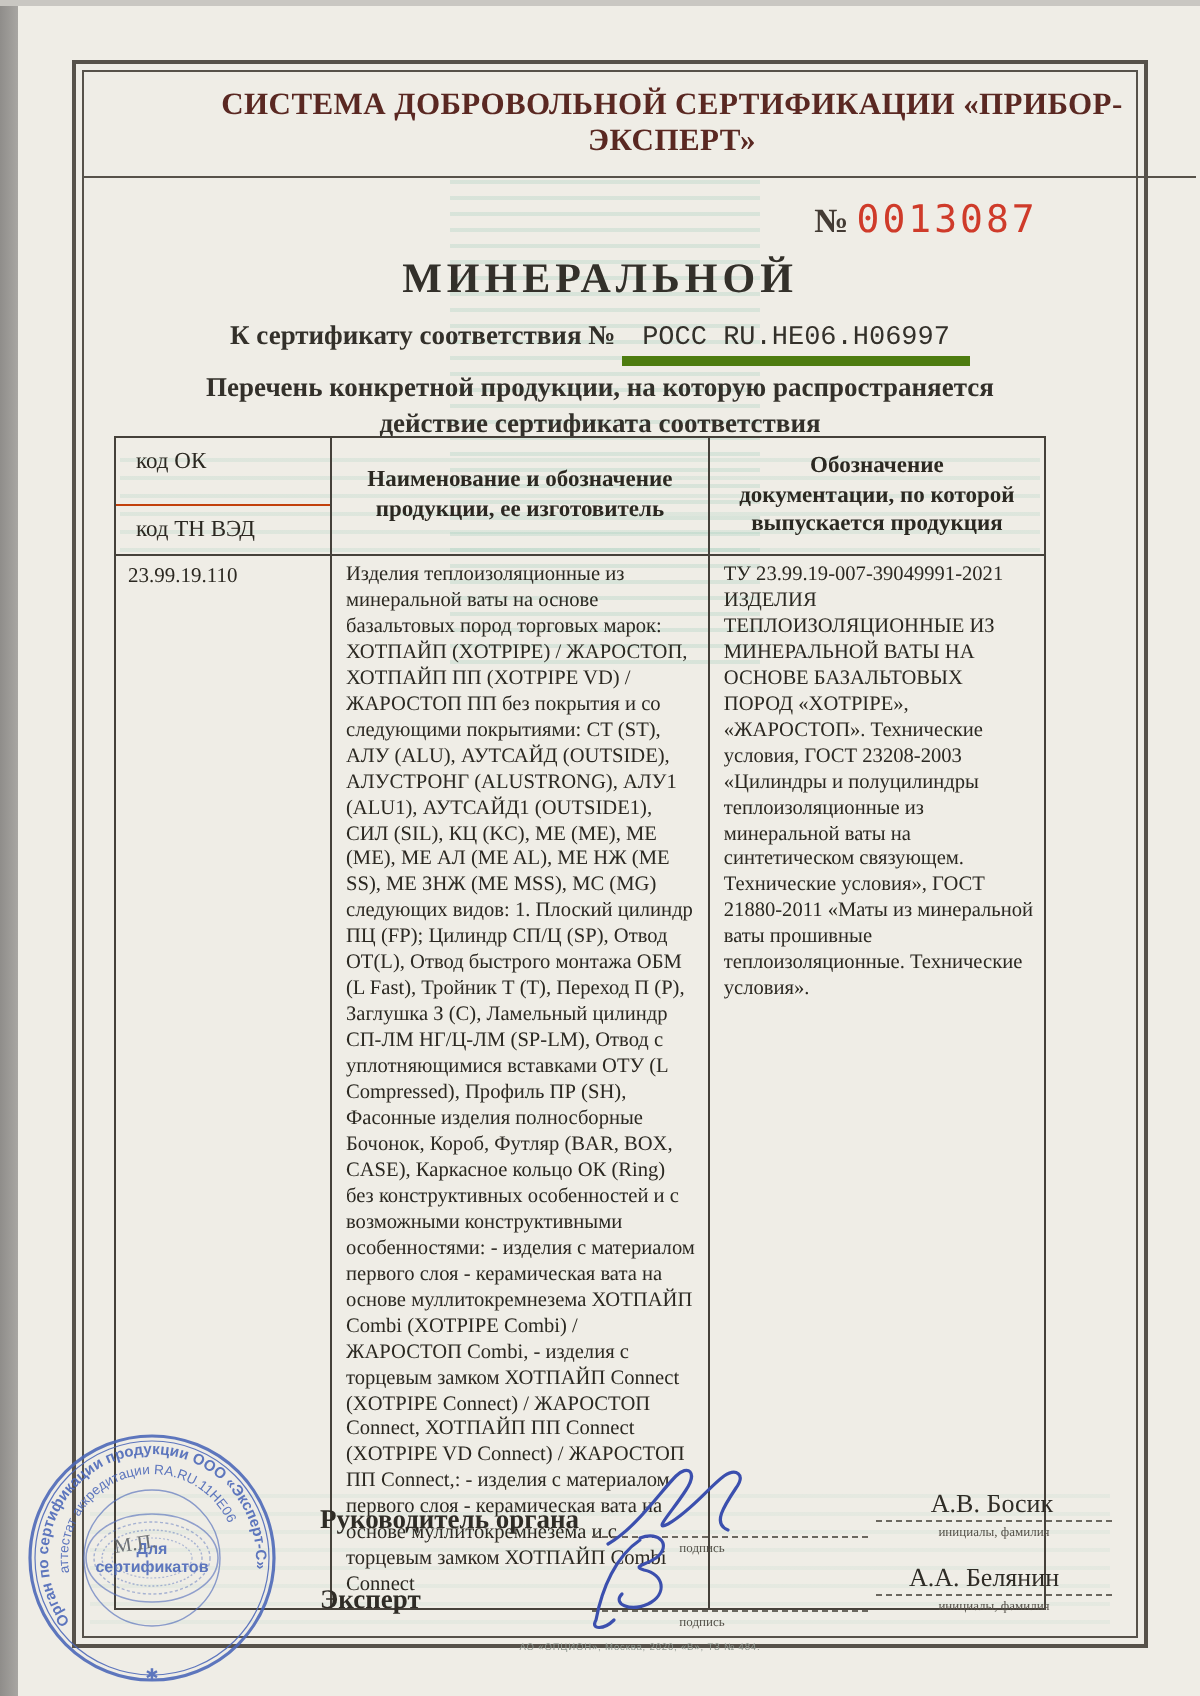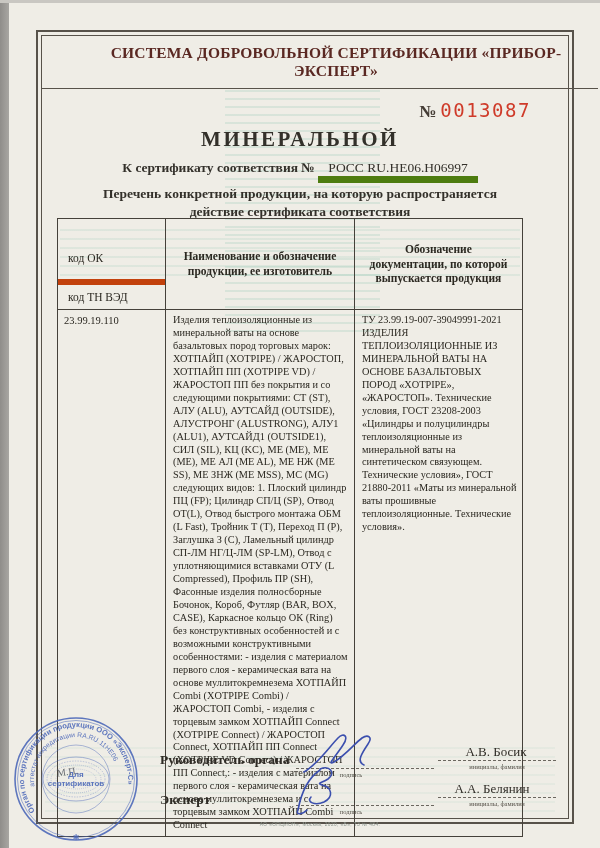--- a/index.html
+++ b/index.html
@@ -18,28 +18,28 @@
   
   .wm{position:absolute;pointer-events:none;}
   .wm1{left:225px;top:88px;width:155px;height:244px;background:repeating-linear-gradient(0deg,rgba(96,178,152,0.16) 0 2px,transparent 2px 8px);}
   .wm2{left:60px;top:222px;width:460px;height:54px;background:repeating-linear-gradient(0deg,rgba(96,178,152,0.12) 0 2px,transparent 2px 9px);}
   .wm3{left:45px;top:742px;width:510px;height:70px;background:repeating-linear-gradient(0deg,rgba(96,178,152,0.07) 0 2px,transparent 2px 9px);}
 
   .header-band{position:absolute;left:41px;top:35px;width:524px;height:53px;border-bottom:1.5px solid #57524a;text-align:center;padding-left:33px;}
   .header-line1{margin-top:9px;font-weight:bold;font-size:15.5px;color:#5a2822;letter-spacing:0.2px;}
   .header-line2{margin-top:3px;font-weight:bold;font-size:15px;color:#5a2822;}
 
-  .doc-number{position:absolute;left:400px;top:99px;width:150px;text-align:center;white-space:nowrap;}
+  .doc-number{position:absolute;left:388px;top:99px;width:150px;text-align:center;white-space:nowrap;}
   .doc-number .no{font-size:17px;font-weight:bold;color:#443c35;}
   .doc-number .digits{font-family:"DejaVu Sans Mono",monospace;font-size:19px;color:#cf3b2a;letter-spacing:1.5px;}
 
   .title{position:absolute;left:100px;top:127px;width:400px;text-align:center;font-size:21px;font-weight:bold;letter-spacing:2.5px;color:#33302a;}
 
   .cert-line{position:absolute;left:60px;top:160px;width:480px;text-align:center;font-size:13.5px;font-weight:bold;color:#33302a;}
-  .cert-line .cert-value{font-weight:normal;border-bottom:7px solid #4d7c0f;padding:0 10px 1px 10px;}
+  .cert-line .cert-value{font-weight:normal;border-bottom:5px solid #4d7c0f;padding:0 10px 1px 10px;font-family:Liberation Mono, monospace;}
 
   .subtitle{position:absolute;left:90px;top:185px;width:420px;text-align:center;font-size:13.5px;font-weight:bold;line-height:1.35;color:#33302a;}
 
   
   .cert-table{position:absolute;left:57px;top:218px;width:466px;border:1px solid #45413a;border-collapse:collapse;}
   .cert-table td{border:1px solid #45413a;vertical-align:top;}
   .cell-code-head{width:93px;font-size:11.5px;padding:6px 4px 4px 10px;}
   .cell-head{font-size:11.5px;font-weight:bold;text-align:center;vertical-align:middle !important;padding:4px 10px;line-height:1.3;}
   .col2{width:208px;}
   .col3{width:163px;}
@@ -88,21 +88,21 @@
   <span>К сертификату соответствия №</span>
   <span class="cert-value">РОСС RU.НЕ06.Н06997</span>
 </div>
 
 <div class="subtitle">Перечень конкретной продукции,  на которую распространяется действие сертификата соответствия</div>
 
 <table class="cert-table">
   <tbody>
       <tr>
     <td style="padding:0;border-bottom:none;">
-      <div class="cell-code-head" style="border-bottom:6px solid #c2410c;height:23px;margin-top:27px;">код ОК</div>
+      <div class="cell-code-head" style="border-bottom:1px solid #c2410c;height:23px;">код ОК</div>
       <div class="cell-code-head" style="height:14px;">код ТН ВЭД</div>
     </td>
     <td class="cell-head col2">Наименование и обозначение продукции, ее изготовитель</td>
     <td class="cell-head col3">Обозначение документации, по которой выпускается продукция</td>
   </tr>
   <tr class="row-data">
     <td class="cell-code">23.99.19.110</td>
     <td class="cell-body col2">Изделия теплоизоляционные из минеральной ваты на основе базальтовых пород торговых марок: ХОТПАЙП (XOTPIPE) / ЖАРОСТОП, ХОТПАЙП ПП (XOTPIPE VD) / ЖАРОСТОП ПП без покрытия и со следующими покрытиями: СТ (ST), АЛУ (ALU), АУТСАЙД (OUTSIDE), АЛУСТРОНГ (ALUSTRONG), АЛУ1 (ALU1), АУТСАЙД1 (OUTSIDE1), СИЛ (SIL), КЦ (KC), МЕ (ME), МЕ (ME), МЕ АЛ (ME AL), МЕ НЖ (ME SS), МЕ ЗНЖ (ME MSS), МС (MG) следующих видов: 1. Плоский цилиндр ПЦ (FP); Цилиндр СП/Ц (SP), Отвод ОТ(L), Отвод быстрого монтажа ОБМ (L Fast), Тройник Т (Т), Переход П (Р), Заглушка З (С), Ламельный цилиндр СП-ЛМ НГ/Ц-ЛМ (SP-LM), Отвод с уплотняющимися вставками ОТУ (L Compressed), Профиль ПР (SH), Фасонные изделия полносборные Бочонок, Короб, Футляр (BAR, BOX, CASE), Каркасное кольцо ОК (Ring) без конструктивных особенностей и с возможными конструктивными особенностями:  - изделия с материалом первого слоя - керамическая вата на основе муллитокремнезема ХОТПАЙП Combi (XOTPIPE Combi) / ЖАРОСТОП Combi, - изделия с торцевым замком ХОТПАЙП Connect (XOTPIPE Connect) / ЖАРОСТОП Connect, ХОТПАЙП ПП Connect (XOTPIPE VD Connect) / ЖАРОСТОП ПП Connect,: - изделия с материалом первого слоя - керамическая вата на основе муллитокремнезема и с торцевым замком ХОТПАЙП Combi Connect</td>
     <td class="cell-body col3">ТУ 23.99.19-007-39049991-2021 ИЗДЕЛИЯ ТЕПЛОИЗОЛЯЦИОННЫЕ ИЗ МИНЕРАЛЬНОЙ ВАТЫ НА ОСНОВЕ БАЗАЛЬТОВЫХ ПОРОД «XOTPIPE», «ЖАРОСТОП». Технические условия, ГОСТ 23208-2003 «Цилиндры и полуцилиндры теплоизоляционные из минеральной ваты на синтетическом связующем. Технические условия», ГОСТ 21880-2011 «Маты из минеральной ваты прошивные теплоизоляционные. Технические условия».</td>
   </tr>

